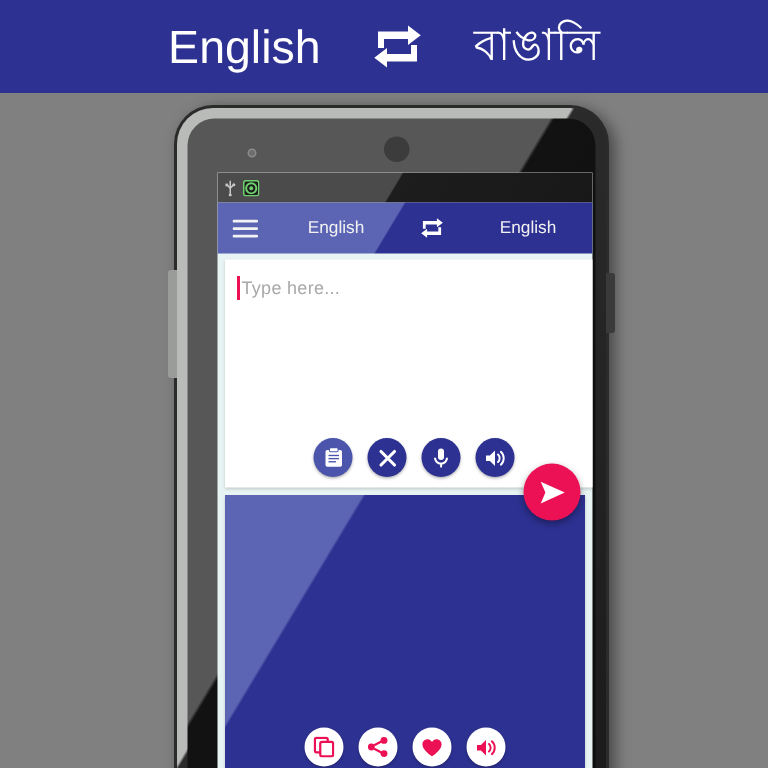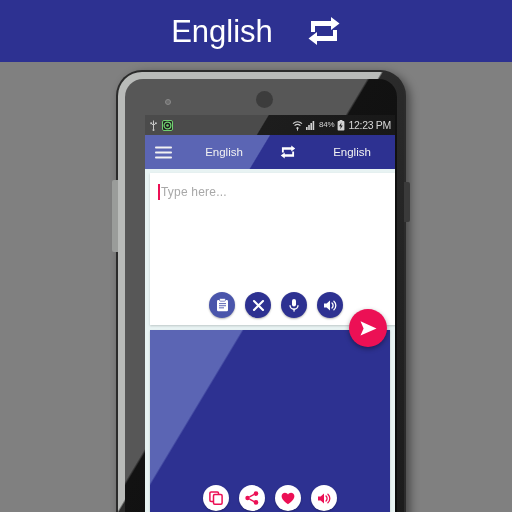--- a/index.html
+++ b/index.html
@@ -169,20 +169,21 @@
 <body>
 
 <div id="promo-banner">
   <span class="promo-lang">English</span>
 
   <svg id="promo-swap-icon" viewBox="0 0 34 30">
     <path d="M4 5 H24 V1 L32.5 7.5 L24 14 V10 H8 V16 H4 Z" fill="#ffffff"></path>
     <path d="M30 25 H10 V29 L1.5 22.5 L10 16 V20 H26 V14 H30 Z" fill="#ffffff"></path>
   </svg>
 
+  <span class="promo-lang bn">বাঙালি</span>
 </div>
 
 <div id="page-bg"></div>
 
 <div id="phone">
   <div id="phone-body"></div>
   <div id="phone-chassis"></div>
   <div id="volume-rocker"></div>
   <div id="power-button"></div>
 
@@ -200,41 +201,20 @@
             <path d="M2.2 3.2 L4.5 5.4 L6.8 3.2" stroke="#c8c8c8" stroke-width="1" fill="none"></path>
             <rect x="1.3" y="2.4" width="1.8" height="1.8" fill="#c8c8c8"></rect>
             <circle cx="6.9" cy="3.2" r="1" fill="#c8c8c8"></circle>
           </svg>
           <svg class="sb-ico" width="11" height="11" viewBox="0 0 11 11">
             <rect x="0.5" y="0.5" width="10" height="10" rx="1.5" fill="#1d1d1d" stroke="#6fd06f" stroke-width="1"></rect>
             <circle cx="5.5" cy="5.5" r="3.4" fill="none" stroke="#6fd06f" stroke-width="1.3"></circle>
             <circle cx="5.5" cy="5.5" r="1.3" fill="#6fd06f"></circle>
           </svg>
         </div>
-        <div id="status-right">
-          <svg class="sb-ico" width="11" height="11" viewBox="0 0 11 11">
-            <path d="M1 3.6 A7 7 0 0 1 10 3.6" stroke="#d2d2d2" stroke-width="1.2" fill="none"></path>
-            <path d="M2.6 5.6 A4.6 4.6 0 0 1 8.4 5.6" stroke="#d2d2d2" stroke-width="1.2" fill="none"></path>
-            <circle cx="5.5" cy="8.2" r="1.1" fill="#d2d2d2"></circle>
-            <path d="M5.5 8.2 L5.5 10.6" stroke="#d2d2d2" stroke-width="1"></path>
-          </svg>
-          <svg class="sb-ico" width="10" height="10" viewBox="0 0 10 10">
-            <rect x="0" y="7" width="1.6" height="3" fill="#d2d2d2"></rect>
-            <rect x="2.2" y="5" width="1.6" height="5" fill="#d2d2d2"></rect>
-            <rect x="4.4" y="3" width="1.6" height="7" fill="#d2d2d2"></rect>
-            <rect x="6.6" y="1" width="1.6" height="9" fill="#d2d2d2"></rect>
-          </svg>
-          <span id="battery-percent">84%</span>
-          <svg class="sb-ico" width="8" height="11" viewBox="0 0 8 11">
-            <rect x="2.6" y="0" width="2.8" height="1.1" fill="#d2d2d2"></rect>
-            <rect x="0.6" y="1.1" width="6.8" height="9.4" rx="0.8" fill="#d2d2d2"></rect>
-            <path d="M4.4 2.6 L2.1 6.2 H3.7 L3.3 9.2 L5.7 5.4 H4.1 Z" fill="#1d1d1d"></path>
-          </svg>
-          <span id="status-clock">12:23 PM</span>
-        </div>
       </div>
 
       <div id="app-bar">
         <div id="hamburger-btn">
           <svg width="17" height="13" viewBox="0 0 17 13">
             <rect x="0" y="0.5" width="17" height="1.9" rx="0.9" fill="#f2f2f2"></rect>
             <rect x="0" y="5.5" width="17" height="1.9" rx="0.9" fill="#f2f2f2"></rect>
             <rect x="0" y="10.5" width="17" height="1.9" rx="0.9" fill="#f2f2f2"></rect>
           </svg>
         </div>

